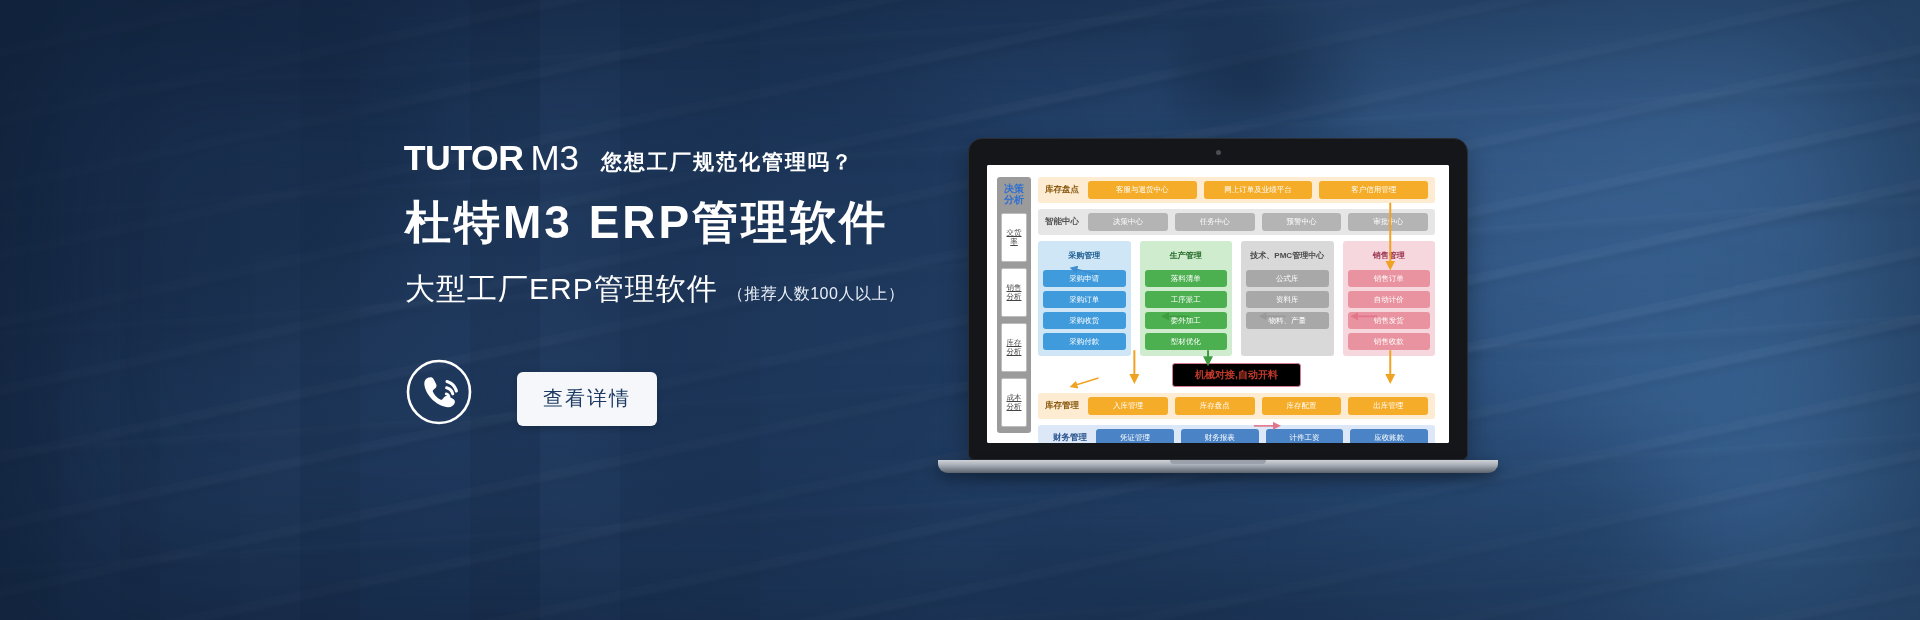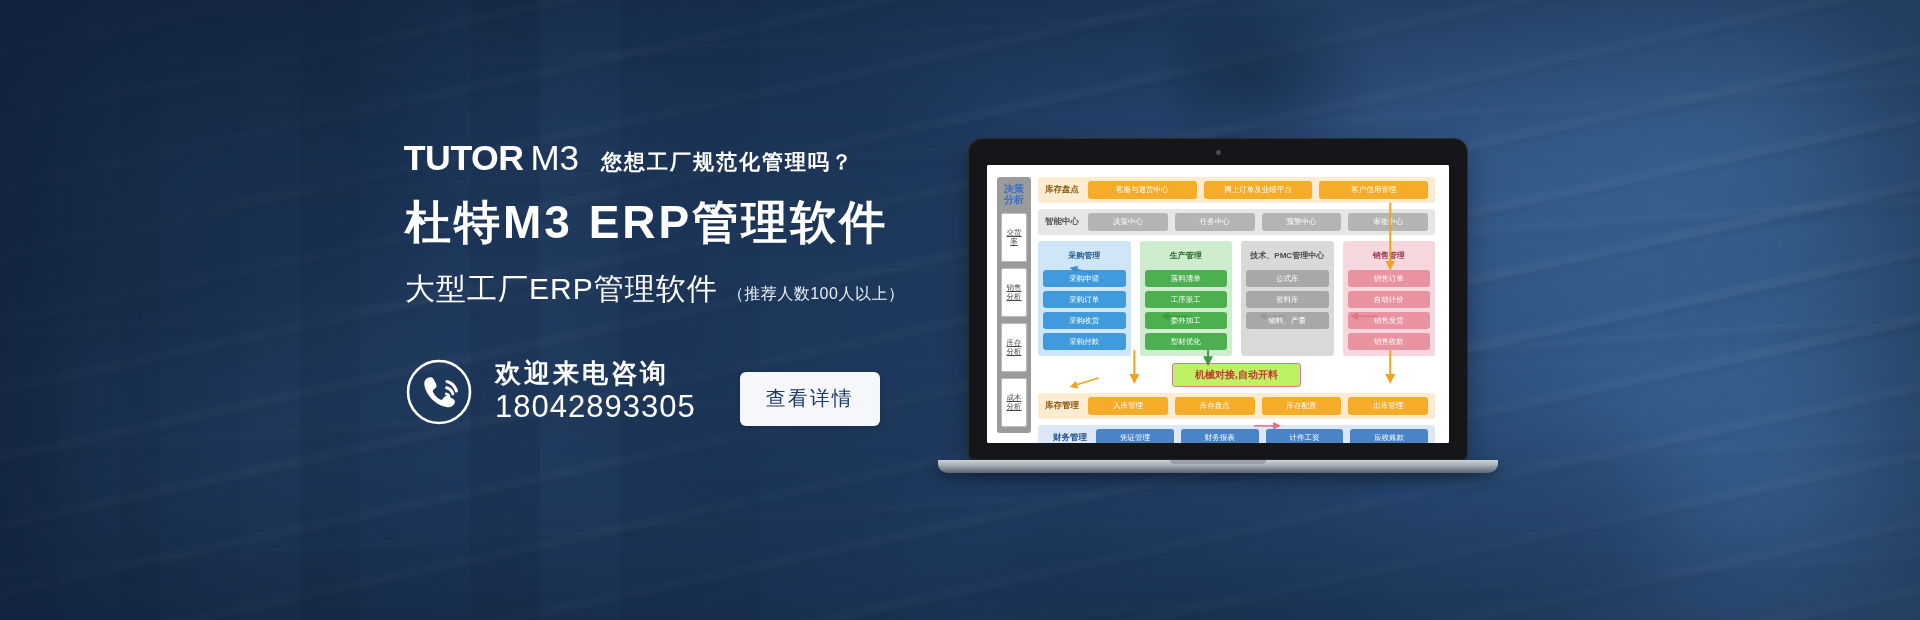--- a/index.html
+++ b/index.html
@@ -393,21 +393,21 @@
     justify-content: center;
     padding: 1px 0 0;
   }
   .erp-highlight {
     border: 1px solid #d67b93;
     color: #c0392b;
     font-size: 10px;
     font-weight: 700;
     padding: 4px 22px;
     border-radius: 3px;
-    background: #bef264;
+    background: #000000;
     white-space: nowrap;
   }
 
   .erp-arrows {
     position: absolute;
     inset: 0;
     pointer-events: none;
   }
 </style>
 </head>
@@ -446,24 +446,20 @@
       <span class="phone-icon">
         <svg viewBox="0 0 68 68" width="68" height="68" aria-hidden="true">
           <circle cx="34" cy="34" r="31" fill="none" stroke="#ffffff" stroke-width="2.6"></circle>
           <path d="M24.5 19.5c1.6-.6 3.2.1 4 1.6l2.6 4.9c.8 1.5.4 3.3-.9 4.3l-2 1.6c-.5.4-.6 1-.4 1.6 1.4 3.6 4.3 6.6 7.9 8.2.6.3 1.3.1 1.7-.4l1.7-2.1c1-1.3 2.8-1.7 4.3-.9l4.8 2.6c1.5.8 2.1 2.6 1.5 4.1-1.1 2.9-4.1 4.7-7.2 4.2C30.9 47.6 20.5 37 19.3 26.2c-.3-3 1.4-5.7 4.2-6.6z" fill="#ffffff"></path>
           <path d="M40.5 23.2a1.55 1.55 0 0 1 1.9-1.1c5.1 1.4 9.1 5.4 10.5 10.5a1.55 1.55 0 1 1-3 .8c-1.1-4.1-4.3-7.3-8.4-8.4a1.55 1.55 0 0 1-1-1.8z" fill="#ffffff"></path>
           <path d="M40.2 29.4a1.5 1.5 0 0 1 1.8-1.1 10 10 0 0 1 7.2 7.2 1.5 1.5 0 1 1-2.9.8 7 7 0 0 0-5-5 1.5 1.5 0 0 1-1.1-1.9z" fill="#ffffff"></path>
           <path d="M39.9 35.5a1.45 1.45 0 0 1 1.8-1 5 5 0 0 1 3.6 3.6 1.45 1.45 0 1 1-2.8.7 2.1 2.1 0 0 0-1.5-1.5 1.45 1.45 0 0 1-1.1-1.8z" fill="#ffffff"></path>
         </svg>
       </span>
 
-      <span class="contact-text">
-        <span class="contact-welcome">欢迎来电咨询</span>
-        <span class="contact-number">18042893305</span>
-      </span>
 
       <button class="cta-button">查看详情</button>
     </div>
 
   </div>
 
   <div class="laptop">
     <div class="laptop-lid">
       <span class="laptop-cam"></span>
 

